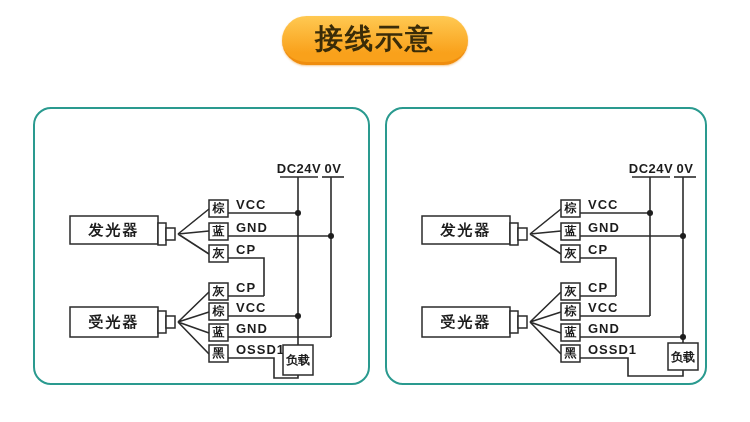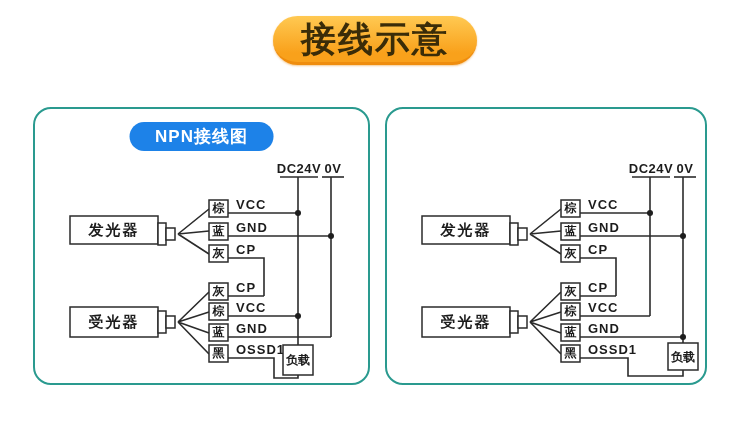--- a/index.html
+++ b/index.html
@@ -5,21 +5,21 @@
   html,body{margin:0;padding:0;}
   body{
     width:750px;height:422px;position:relative;background:#ffffff;
     font-family:"Liberation Sans",sans-serif;overflow:hidden;
   }
   .title-badge{
     position:absolute;top:16px;left:50%;transform:translateX(-50%);
     min-width:130px;padding:6px 28px;border-radius:25px;
     background:linear-gradient(180deg,#ffc952 0%,#f9a11b 80%);
     border-bottom:3px solid #ef8d0e;box-shadow:0 1px 2px rgba(230,140,20,.45);
-    color:#3a2c08;font-size:35px;font-weight:bold;text-align:center;
+    color:#3a2c08;font-size:28px;font-weight:bold;text-align:center;
     letter-spacing:2px;line-height:34px;
   }
   .panel{
     position:absolute;top:107px;height:278px;border:2px solid #2a9a8f;
     border-radius:18px;box-sizing:border-box;background:#ffffff;
   }
   .panel.npn{left:33px;width:337px;}
   .panel.pnp{left:385px;width:322px;}
   .panel-badge{
     position:absolute;top:13px;left:50%;transform:translateX(-50%);
@@ -94,21 +94,20 @@
     <text class="sig" x="203" y="226">GND</text>
     <text class="sig" x="203" y="247">OSSD1</text>
 
     <rect class="boxline" x="250" y="238" width="30" height="30"></rect>
     <text class="cn" x="265" y="257">负载</text>
 
     <circle class="dot" cx="265" cy="106" r="3"></circle>
     <circle class="dot" cx="298" cy="129" r="3"></circle>
     <circle class="dot" cx="265" cy="209" r="3"></circle>
   </svg>
-  <div class="panel-badge" style="background: rgb(29, 130, 232);">NPN接线图</div>
 </div>
 
 <div class="panel pnp" style="border-color: rgb(42, 154, 143);">
   <svg width="322" height="278" viewBox="0 0 322 278">
 
     <text class="pwr" x="266" y="66">DC24V</text>
     <text class="pwr" x="300" y="66">0V</text>
     <path class="wire" d="M247 70 H285"></path>
     <path class="wire" d="M289 70 H311"></path>
     <path class="wire" d="M265 70 V209"></path>

